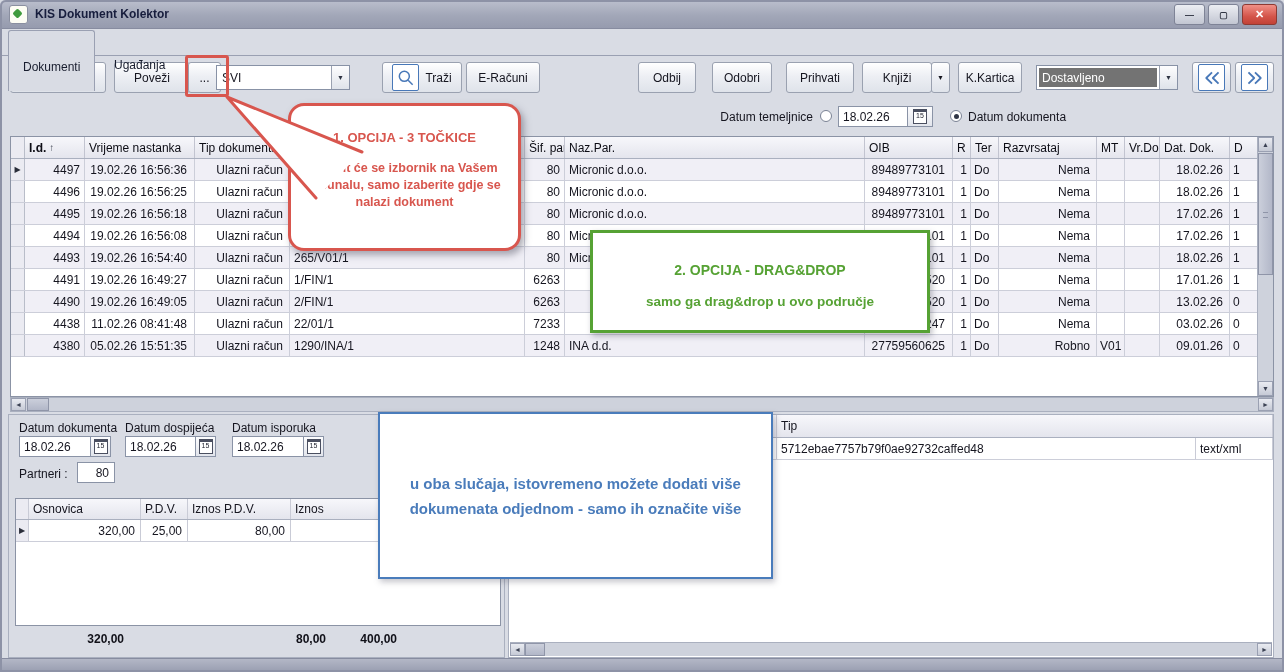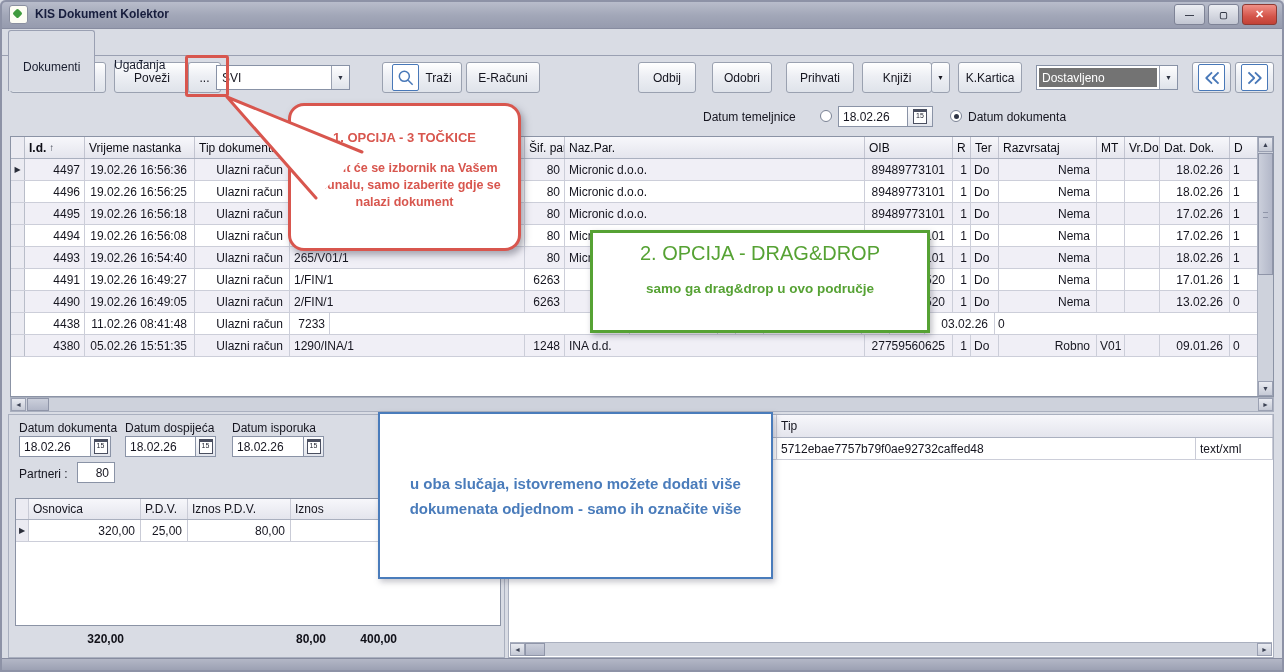--- a/index.html
+++ b/index.html
@@ -114,21 +114,21 @@
 
   
   #red-rect{position:absolute;left:185px;top:55px;width:44px;height:42px;border:3px solid #d8564e;border-radius:3px;z-index:47;box-sizing:border-box}
   #red-tail{position:absolute;left:210px;top:88px;width:170px;height:125px;z-index:49;pointer-events:none}
   #red-bubble{position:absolute;left:288px;top:103px;width:233px;height:148px;background:#fff;border:3px solid #d8564e;
     border-radius:16px;z-index:48;box-shadow:3px 4px 7px rgba(90,90,105,.5);box-sizing:border-box;text-align:center;color:#d8564e}
   .rb-title{margin-top:24px;font-size:13px;font-weight:bold}
   .rb-body{margin:15px 13px 0;font-size:12.5px;font-weight:bold;line-height:17px}
   #green-box{position:absolute;left:590px;top:230px;width:340px;height:103px;background:#fff;border:3px solid #56a234;
     z-index:46;box-sizing:border-box;text-align:center;color:#56a234;box-shadow:2px 3px 6px rgba(90,90,105,.4)}
-  .gb-title{margin-top:9px;font-size:20px;font-weight:normal}
+  .gb-title{margin-top:29px;font-size:14px;font-weight:bold}
   .gb-body{margin-top:16px;font-size:13.5px;font-weight:bold}
   #blue-box{position:absolute;left:378px;top:412px;width:395px;height:167px;background:#fff;border:2px solid #4a7cbb;
     z-index:46;box-sizing:border-box;display:flex;align-items:center;justify-content:center;text-align:center;color:#4a7cbb;
     box-shadow:2px 3px 6px rgba(90,90,105,.35)}
   .bb-body{width:376px;font-size:15px;font-weight:bold;line-height:25px}
 </style>
 </head>
 <body>
 
 <div class="titlebar">
@@ -214,21 +214,21 @@
 </div>
 <div class="btn" style="left:1235px;width:39px">
   <span class="icobox" style="margin-right:0">
     <svg width="18" height="18" viewBox="0 0 22 22" fill="none" stroke="#4878b8" stroke-width="2.2" stroke-linejoin="round">
       <path d="M3 4 L10 11 L3 18"></path>
         <path d="M11 4 L18 11 L11 18"></path>
     </svg>
   </span>
 </div>
 
-<div class="flabel" style="left:703px;top:110px;width:110px;">Datum temeljnice</div>
+<div class="flabel" style="left:703px;top:110px;width:110px;text-align:right">Datum temeljnice</div>
 <div class="radio" style="left:820px;top:110px"></div>
 <div class="dinput" style="left:838px;top:106px;width:70px">18.02.26</div>
 <div class="calbtn" style="left:907px;top:106px;width:26px">
     <span class="calglyph"></span>
   </div>
 <div class="radio sel" style="left:950px;top:110px"></div>
 <div class="flabel" style="left:968px;top:110px">Datum dokumenta</div>
 
 <div class="maingrid">
   <div class="ghead">
@@ -369,20 +369,21 @@
     <div class="c col-mt cell-mt"></div>
     <div class="c col-vrdok cell-vrdok"></div>
     <div class="c col-datdok cell-datdok">13.02.26</div>
     <div class="c col-d cell-d">0</div>
   </div>
       <div class="grow">
     <div class="c col-marker marker"></div>
     <div class="c col-id cell-id">4438</div>
     <div class="c col-vrijeme cell-vrijeme">11.02.26 08:41:48</div>
     <div class="c col-tip cell-tip">Ulazni račun</div>
+    <div class="c col-broj cell-broj">22/01/1</div>
     <div class="c col-sif cell-sif">7233</div>
     <div class="c col-naz cell-naz"></div>
     <div class="c col-oib cell-oib">1247</div>
     <div class="c col-r cell-r">1</div>
     <div class="c col-ter cell-ter">Do</div>
     <div class="c col-razvrstaj cell-razvrstaj">Nema</div>
     <div class="c col-mt cell-mt"></div>
     <div class="c col-vrdok cell-vrdok"></div>
     <div class="c col-datdok cell-datdok">03.02.26</div>
     <div class="c col-d cell-d">0</div>

